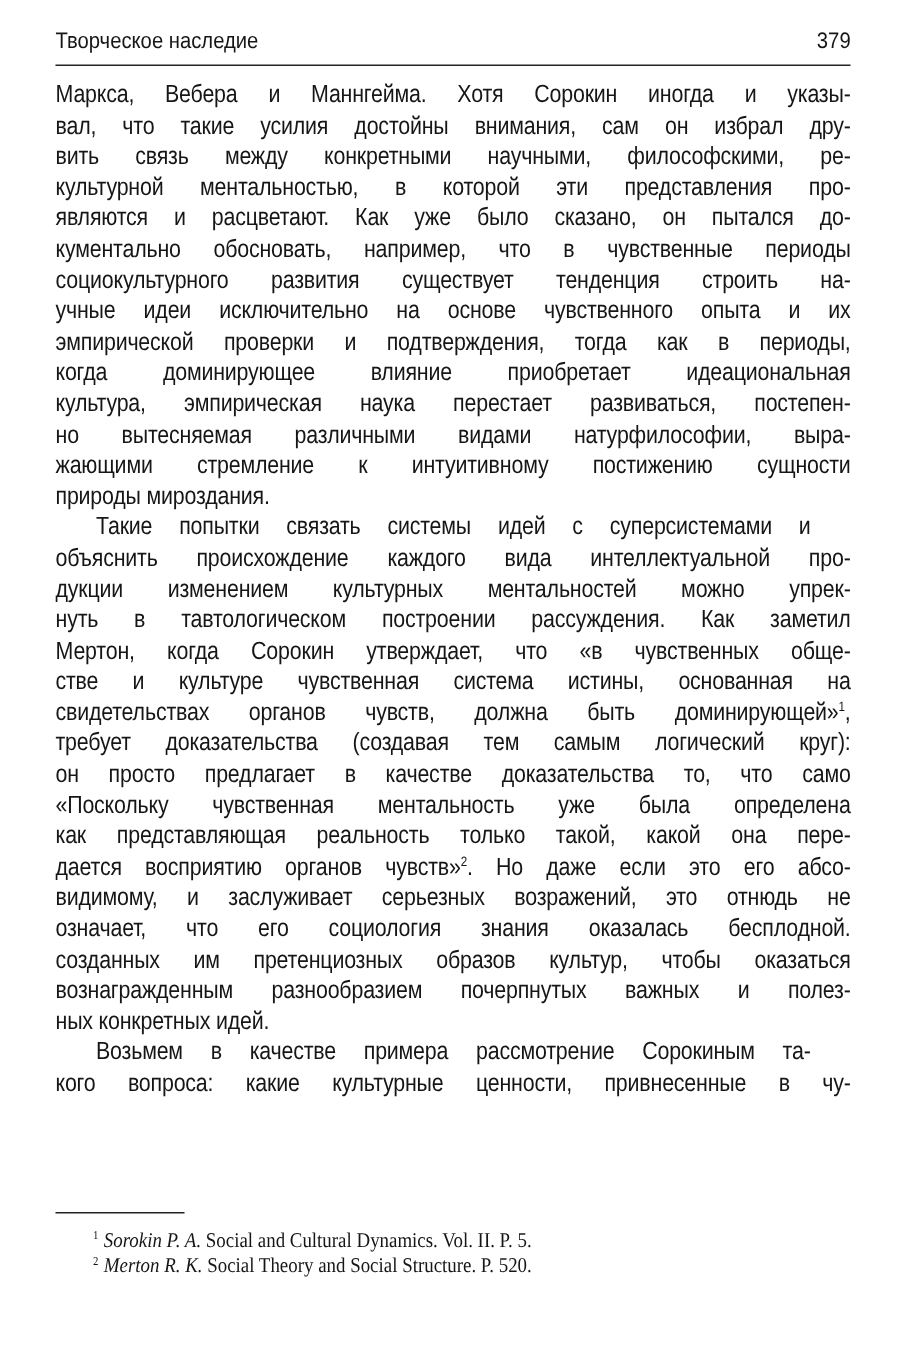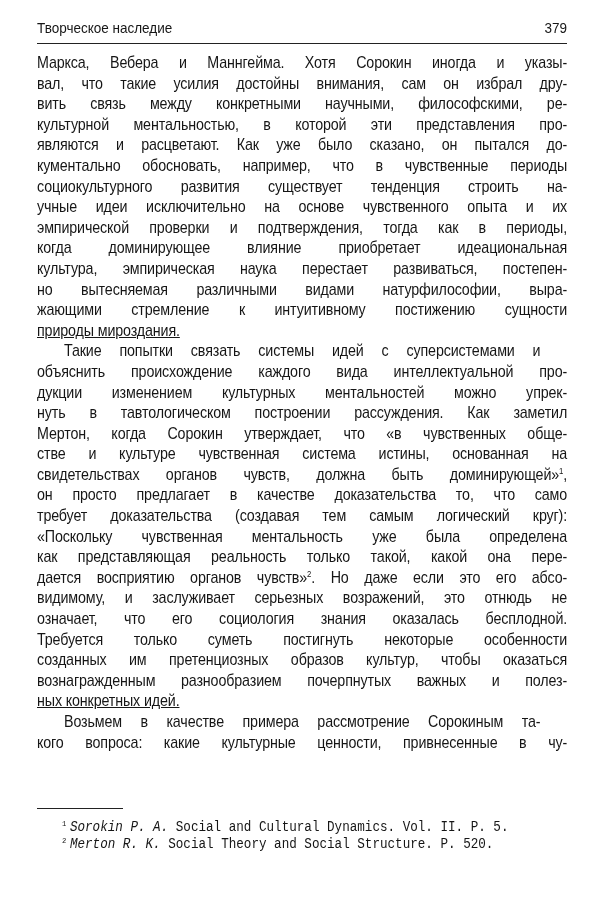--- a/index.html
+++ b/index.html
@@ -11,30 +11,30 @@
             transform: scaleX(0.9); transform-origin: left center; width: 589px; }
   .header-title { position: absolute; left: 0; top: 0; }
   .header-page { position: absolute; right: 0; top: 0; }
   .header-rule { position: absolute; top: 43px; left: 0; width: 530px; height: 0;
                  border-top: 1.5px solid #222; }
   .body { position: absolute; top: 53px; left: 0; width: 530px; }
   .line { height: 20.6px; line-height: 20.6px; font-size: 16.6px;
           font-family: "Liberation Sans", "DejaVu Sans", sans-serif;
           white-space: nowrap; text-align: justify; text-align-last: justify;
           letter-spacing: -0.15px; }
-  .line.last { text-align-last: left; text-decoration: underline; }
+  .line.last { text-align-last: left; }
   .line.indent { padding-left: 27px; }
   .line .inner { display: block; transform: scaleX(0.86); transform-origin: left center;
                  width: 116.3%; text-align: justify; text-align-last: justify; }
   .line.last .inner { text-align-last: left; }
   .line.indent .inner { width: calc(116.3% - 31px); }
   sup { font-size: 9px; line-height: 0; vertical-align: 6px; }
   .fn-rule { position: absolute; top: 808px; left: 0; width: 86px; border-top: 1.2px solid #222; }
   .footnotes { position: absolute; top: 819px; left: 25px; width: 500px;
-               font-family: Liberation Mono, monospace; font-size: 14px; }
+               font-family: Liberation Serif, serif; font-size: 14px; }
   .fn { height: 17px; line-height: 17px; white-space: nowrap;
         transform: scaleX(0.9); transform-origin: left center; }
   .fn sup { font-size: 8px; vertical-align: 5px; margin-right: 4px; }
   .fn .author { font-style: italic; }
 </style>
 </head>
 <body>
 
 <div class="page">
 
@@ -104,42 +104,39 @@
     <div class="line">
         <span class="inner">Мертон, когда Сорокин утверждает, что «в чувственных обще-</span>
       </div>
     <div class="line">
         <span class="inner">стве и культуре чувственная система истины, основанная на</span>
       </div>
     <div class="line">
         <span class="inner"><span>свидетельствах органов чувств, должна быть доминирующей»</span><sup>1</sup><span>,</span></span>
       </div>
     <div class="line">
-        <span class="inner">он просто предлагает в качестве доказательства то, что само</span>
+        <span class="inner">требует доказательства (создавая тем самым логический круг):</span>
       </div>
     <div class="line">
-        <span class="inner">требует доказательства (создавая тем самым логический круг):</span>
+        <span class="inner">он просто предлагает в качестве доказательства то, что само</span>
       </div>
     <div class="line">
         <span class="inner">«Поскольку чувственная ментальность уже была определена</span>
       </div>
     <div class="line">
         <span class="inner">как представляющая реальность только такой, какой она пере-</span>
       </div>
     <div class="line">
         <span class="inner"><span>дается восприятию органов чувств»</span><sup>2</sup><span>. Но даже если это его абсо-</span></span>
       </div>
     <div class="line">
         <span class="inner">видимому, и заслуживает серьезных возражений, это отнюдь не</span>
       </div>
     <div class="line">
         <span class="inner">означает, что его социология знания оказалась бесплодной.</span>
-      </div>
-    <div class="line">
-        <span class="inner">Требуется только суметь постигнуть некоторые особенности</span>
       </div>
     <div class="line">
         <span class="inner">созданных им претенциозных образов культур, чтобы оказаться</span>
       </div>
     <div class="line">
         <span class="inner">вознагражденным разнообразием почерпнутых важных и полез-</span>
       </div>
     <div class="line last">
         <span class="inner">ных конкретных идей.</span>
       </div>

